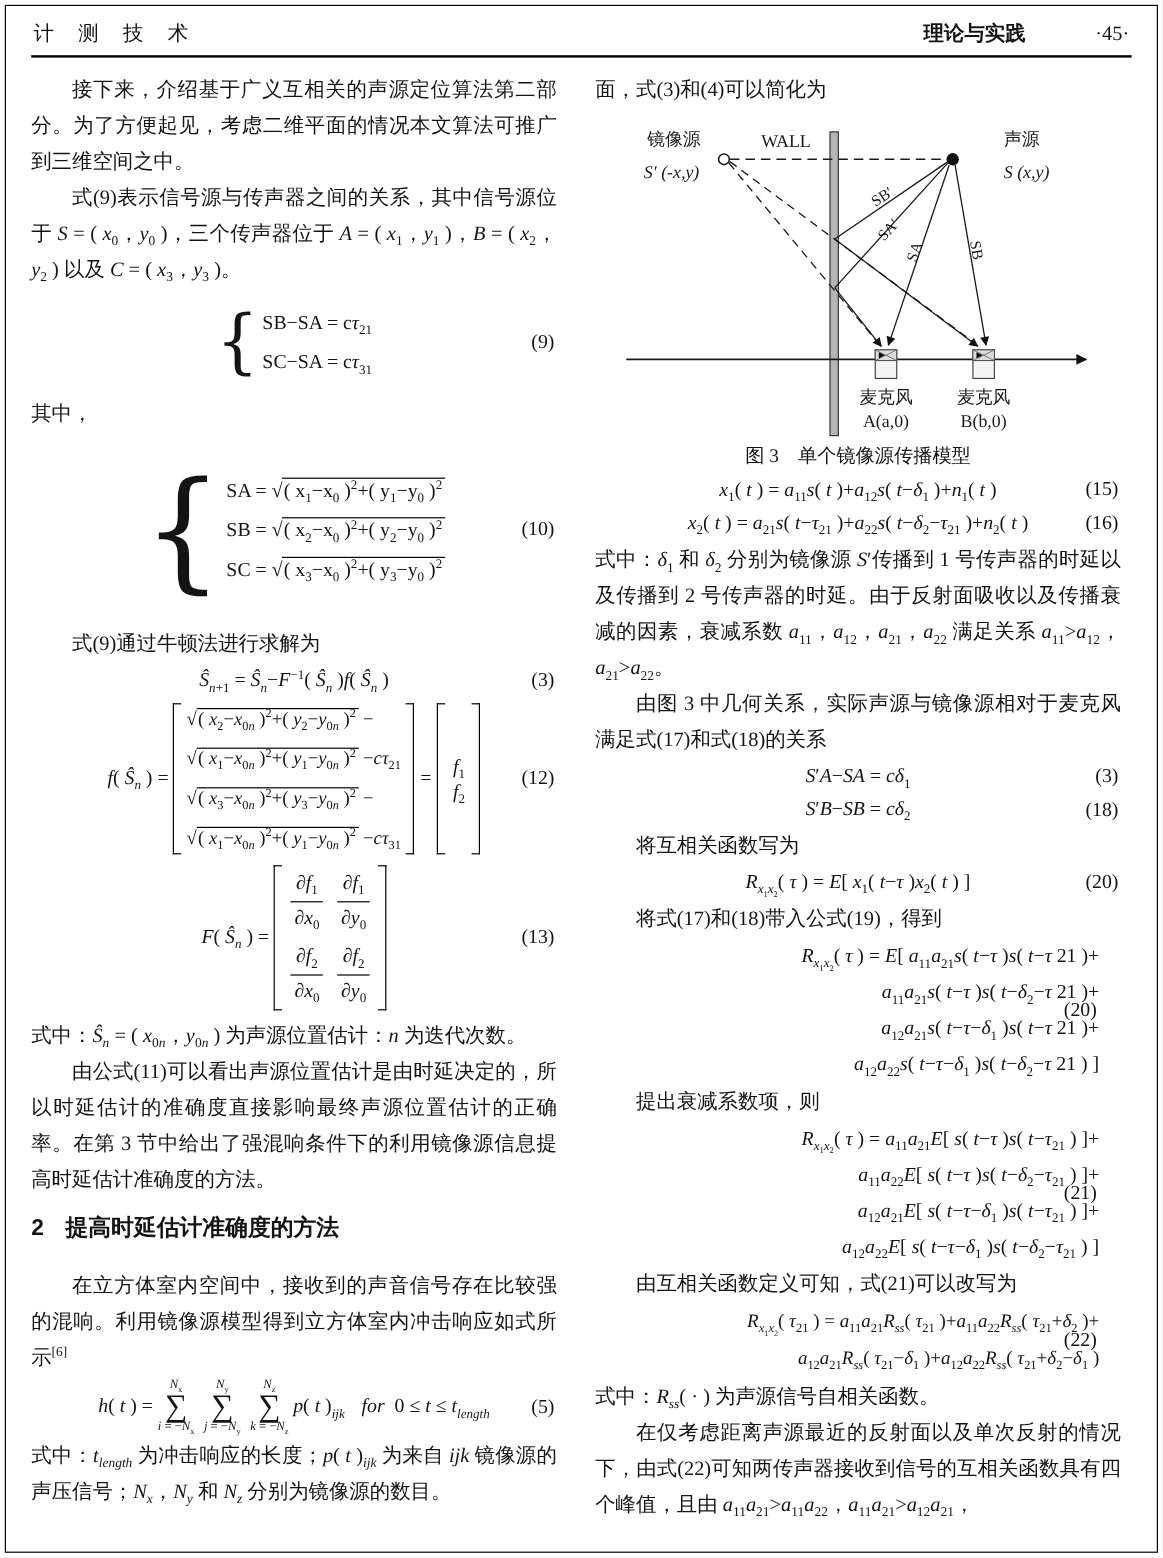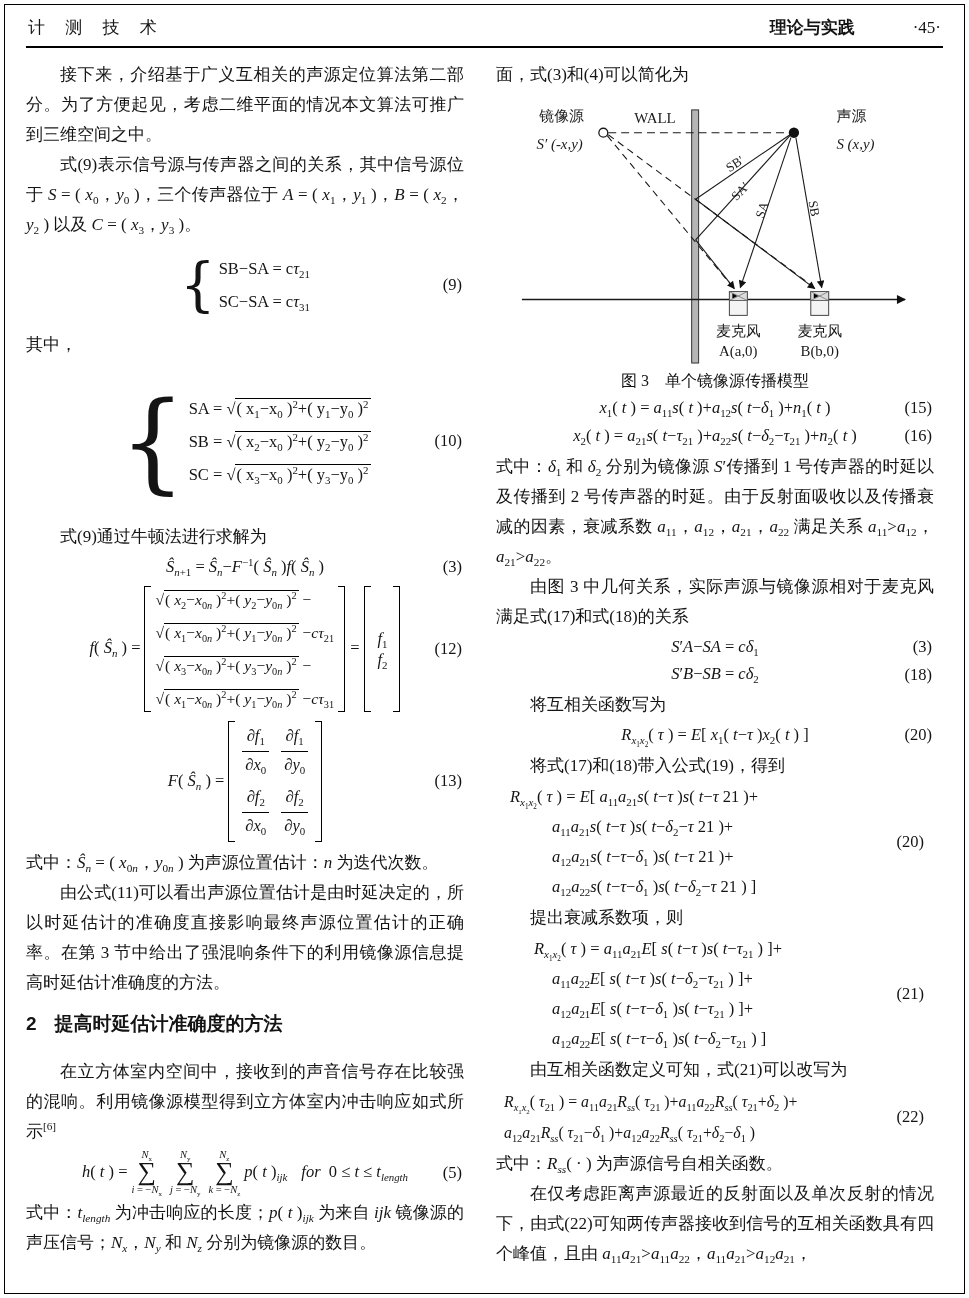--- a/index.html
+++ b/index.html
@@ -45,21 +45,21 @@
   .frac{display:inline-flex;flex-direction:column;align-items:center;}
   .frac .n{padding:0 3px 2px;}
   .frac .d{border-top:1.2px solid #000;padding:1px 3px 0;}
   
   .sum{display:inline-flex;flex-direction:column;align-items:center;margin:0 4px;line-height:1;}
   .sum .t,.sum .b{font-size:10.5px;white-space:nowrap;}
   .sum .s{font-size:26px;line-height:.95;}
   .eq14{font-size:16.5px;}
   .eq14 .cond{margin-left:14px;}
   
-  .eqblock{position:relative;text-align:left;margin:1px 8px;font-size:16.5px;}
+  .eqblock{position:relative;text-align:right;margin:1px 18px;font-size:16.5px;}
   .eqblock .ln{line-height:30px;white-space:nowrap;}
   .eqb20 .first{margin-left:6px;}
   .eqb20 .cont,.eqb21 .cont{margin-left:48px;}
   .eqb21 .first{margin-left:30px;}
   .eqb22 .ln{font-size:15.8px;line-height:31px;}
   
   .h2{font-family:"Liberation Sans",sans-serif;font-weight:bold;font-size:19px;
       margin:13px 0 20px;line-height:26px;}
   .h2 .num{margin-right:18px;}
   

